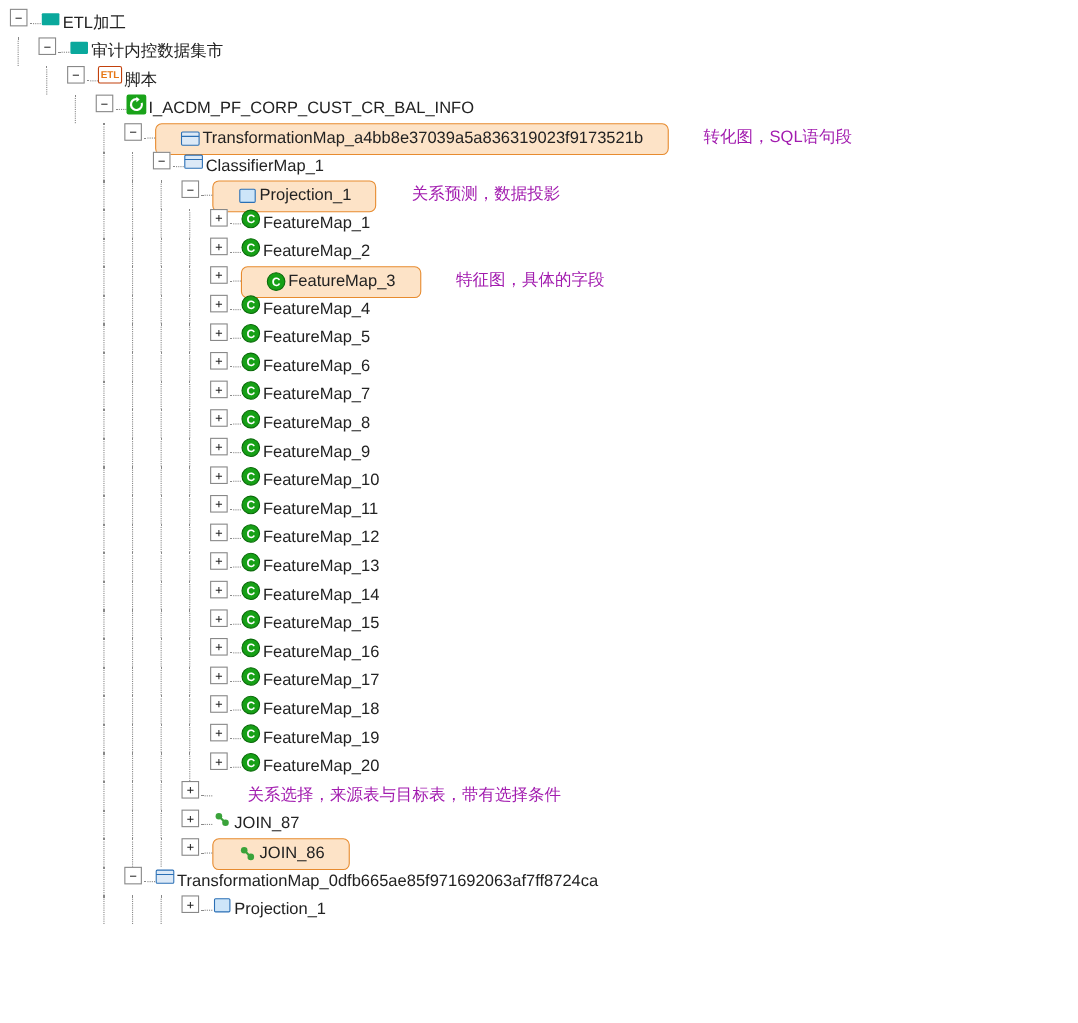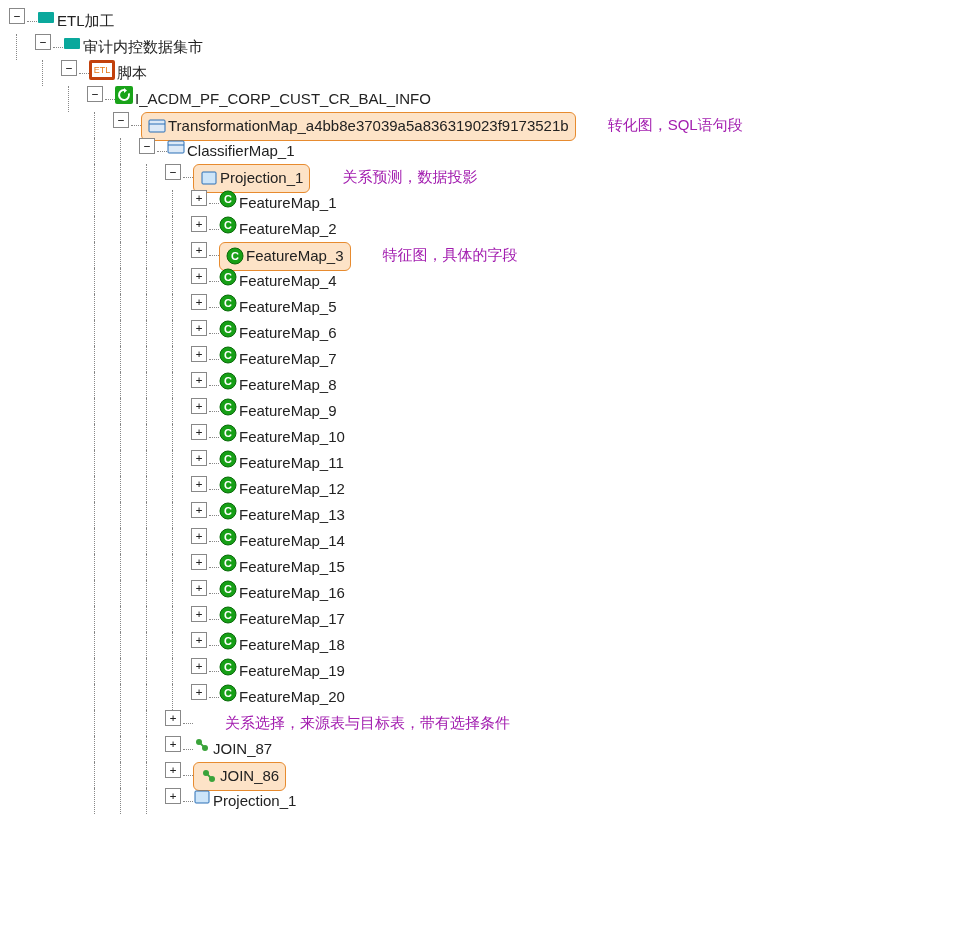--- a/index.html
+++ b/index.html
@@ -8,34 +8,34 @@
 .indent{display:inline-block;width:26px;height:26px;position:relative;flex:0 0 auto}
 .indent.line::before{content:"";position:absolute;left:12px;top:0;bottom:0;border-left:1px dotted #888}
 .toggle{width:14px;height:14px;border:1px solid #888;background:#fff;display:flex;align-items:center;justify-content:center;font-size:11px;line-height:11px;cursor:pointer;position:relative;z-index:2;margin-left:5px;margin-right:2px;flex:0 0 auto;font-family:monospace}
 .toggle.minus::after{content:"−"}
 .toggle.plus::after{content:"+"}
 .branch{width:10px;height:26px;position:relative;flex:0 0 auto}
 .branch::before{content:"";position:absolute;left:0;top:13px;width:10px;border-top:1px dotted #888}
 .ico{width:18px;height:18px;display:flex;align-items:center;justify-content:center;margin-right:2px;flex:0 0 auto}
 .ico svg{width:18px;height:18px}
 .ico.folder-teal svg rect{fill:#0aa89c}
-.ico.folder-orange{background:#fff;font-size:9px;color:#e67817;border:3px solid #c2410c;border-radius:2px;font-weight:normal;width:20px;height:14px}
+.ico.folder-orange{background:#fff;font-size:9px;color:#e67817;border:1px solid #c2410c;border-radius:2px;font-weight:bold;width:20px;height:14px}
 .ico.refresh{background:#19a319;border-radius:2px}
 .ico.refresh svg path{fill:#fff}
 .ico.map-blue svg rect{fill:#dce9f7;stroke:#2a6fb5}
 .ico.map-blue svg line{stroke:#2a6fb5}
 .ico.proj svg rect{fill:#cde5f9;stroke:#2a6fb5}
 .ico.feat svg circle{fill:#16a016;stroke:#0a6a0a}
 .ico.feat svg text{fill:#fff;font-weight:bold}
 .ico.sel svg rect{fill:#b6e2b6;stroke:#2a8a2a}
 .ico.sel svg path{fill:#2a8a2a}
 .ico.join svg circle{fill:#3aa33a}
 .ico.join svg rect{fill:#3aa33a}
 .lbl{white-space:nowrap}
-.hl{background:#fde3c7;border:1px solid #e78b2f;border-radius:6px;padding:0 6px 1px;display:inline-flex;align-items:center}
+.hl{background:#fde3c7;border:1px solid #e78b2f;border-radius:6px;padding:0 22px 1px;display:inline-flex;align-items:center}
 .annot{color:#a21caf;margin-left:32px;white-space:nowrap}
 </style>
 </head>
 <body>
 
 <div class="tree">
 
 <div class="row">
  <span class="toggle minus"></span>
       <span class="branch"></span>
@@ -549,20 +549,35 @@
           <svg>
             <circle cx="6" cy="6" r="3"></circle>
             <circle cx="12" cy="12" r="3"></circle>
             <rect x="6" y="8" width="6" height="2" transform="rotate(45 9 9)"></rect>
           </svg>
         </span>
   <span class="lbl">JOIN_86</span>
  </span>
 </div>
 
+<div class="row">
+ <span class="indent"></span>
+      <span class="indent"></span>
+      <span class="indent"></span>
+      <span class="indent line"></span>
+ <span class="toggle minus"></span>
+      <span class="branch"></span>
+ <span class="ico map-blue">
+        <svg>
+          <rect x="1" y="3" width="16" height="12" rx="1" stroke-width="1"></rect>
+          <line x1="1" y1="7" x2="17" y2="7" stroke-width="1"></line>
+        </svg>
+      </span>
+ <span class="lbl">TransformationMap_0dfb665ae85f971692063af7ff8724ca</span>
+</div>
 
 
 <div class="row">
  <span class="indent"></span>
       <span class="indent"></span>
       <span class="indent"></span>
       <span class="indent line"></span>
       <span class="indent line"></span>
       <span class="indent line"></span>
  <span class="toggle plus"></span>

